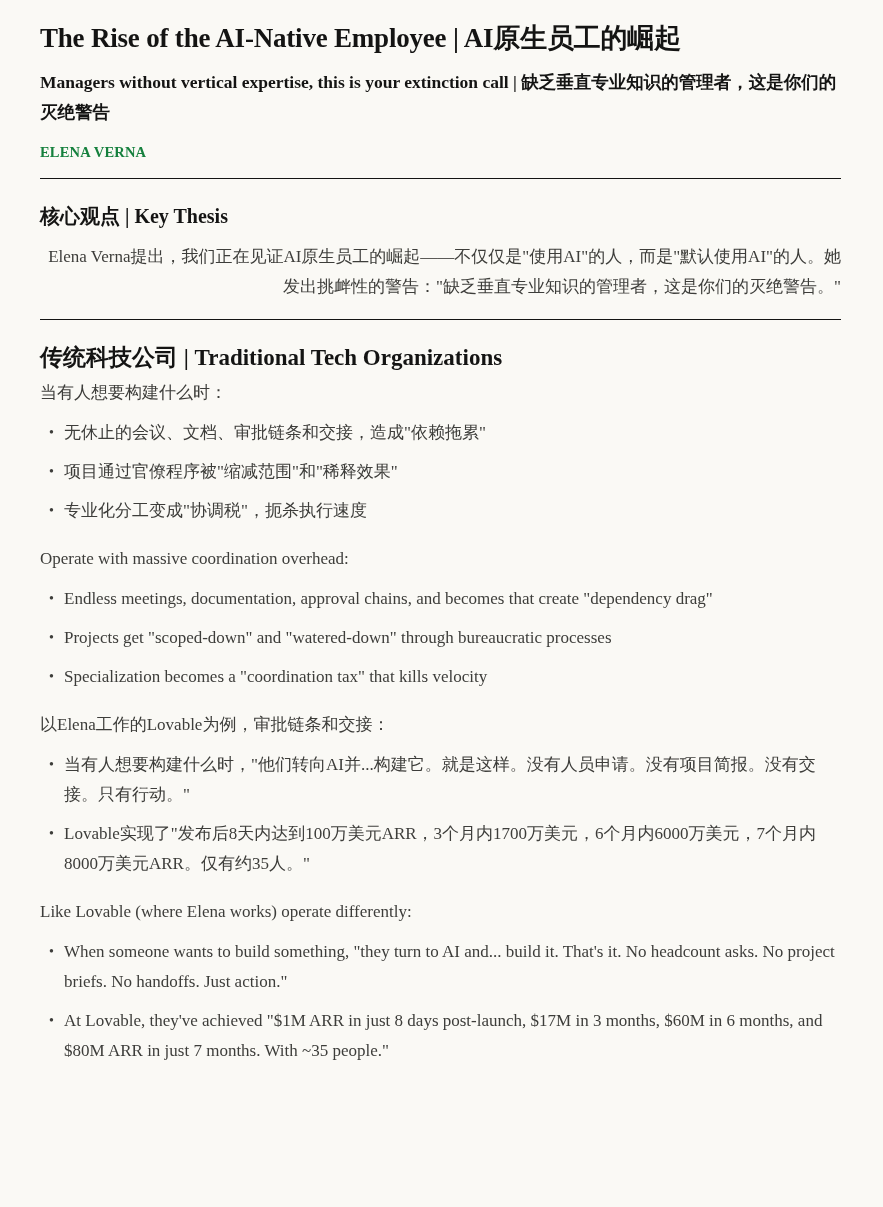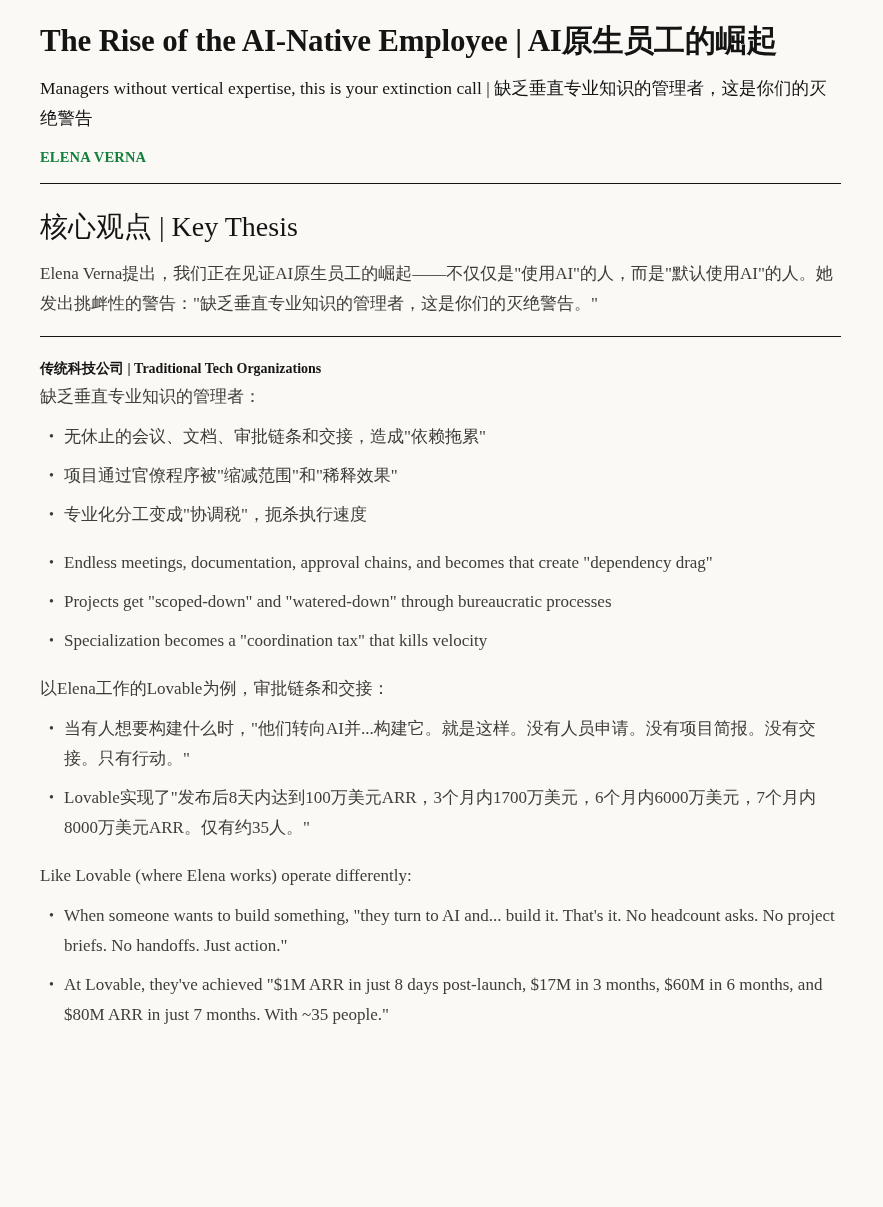--- a/index.html
+++ b/index.html
@@ -9,64 +9,65 @@
     height: 1207px;
     overflow: hidden;
     background: #FAF9F5;
     font-family: "Liberation Serif", "DejaVu Serif", serif;
     color: #3D3D3A;
   }
   .page {
     padding: 20px 42px 0 40px;
   }
   h1 {
-    font-size: 31px;
+    font-size: 27px;
     line-height: 1.35;
     font-weight: 700;
     color: #141413;
     margin: 0 0 12px 0;
     letter-spacing: -0.2px;
   }
   .subtitle {
     font-size: 17.5px;
     line-height: 1.7;
-    font-weight: 400;
+    font-weight: 700;
     color: #141413;
     margin: 0 0 16px 0;
   }
   .author {
     font-size: 14.5px;
     font-weight: 700;
     color: #15803d;
     margin: 0;
     letter-spacing: 0.2px;
   }
   hr.divider {
     border: none;
     border-top: 1.5px solid #141413;
     margin: 17px 0 0 0;
   }
   h2 {
-    font-size: 28px;
+    font-size: 20px;
     line-height: 1.4;
-    font-weight: 400;
+    font-weight: 700;
     color: #141413;
     margin: 23px 0 12px 0;
   }
   h3 {
-    font-size: 14px;
+    font-size: 23px;
     line-height: 1.4;
     font-weight: 700;
     color: #141413;
     margin: 22px 0 4px 0;
   }
   p.body {
     font-size: 17px;
     line-height: 30px;
     margin: 12px 0 16px 0;
+    text-align: right;
   }
   p.intro {
     font-size: 17px;
     line-height: 30px;
     margin: 4px 0 8px 0;
   }
   ul.bullets {
     list-style: none;
     margin: 10px 0 18px 0;
     padding: 0;
@@ -103,28 +104,29 @@
   <h2>核心观点 | Key Thesis</h2>
 
   <p class="body">Elena Verna提出，我们正在见证AI原生员工的崛起——不仅仅是"使用AI"的人，而是"默认使用AI"的人。她发出挑衅性的警告："缺乏垂直专业知识的管理者，这是你们的灭绝警告。"</p>
 
 
   <hr class="divider">
 
 
   <h3>传统科技公司 | Traditional Tech Organizations</h3>
 
-  <p class="intro">缺乏垂直专业知识的管理者：</p>
+  <p class="intro">当有人想要构建什么时：</p>
 
   <ul class="bullets">
     <li>无休止的会议、文档、审批链条和交接，造成"依赖拖累"</li>
     <li>项目通过官僚程序被"缩减范围"和"稀释效果"</li>
     <li>专业化分工变成"协调税"，扼杀执行速度</li>
   </ul>
 
+  <p class="intro">Operate with massive coordination overhead:</p>
 
   <ul class="bullets">
     <li>Endless meetings, documentation, approval chains, and becomes that create "dependency drag"</li>
     <li>Projects get "scoped-down" and "watered-down" through bureaucratic processes</li>
     <li>Specialization becomes a "coordination tax" that kills velocity</li>
   </ul>
 
 
   <p class="intro">以Elena工作的Lovable为例，审批链条和交接：</p>
 

